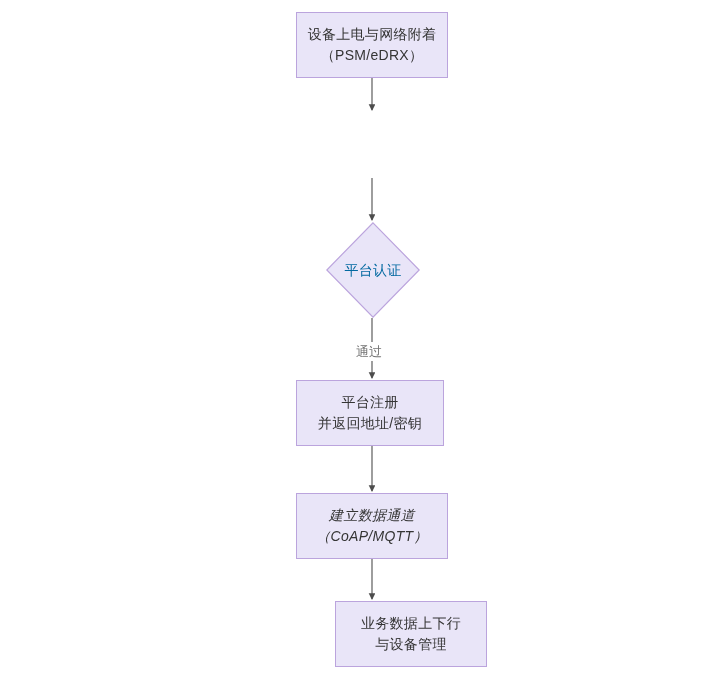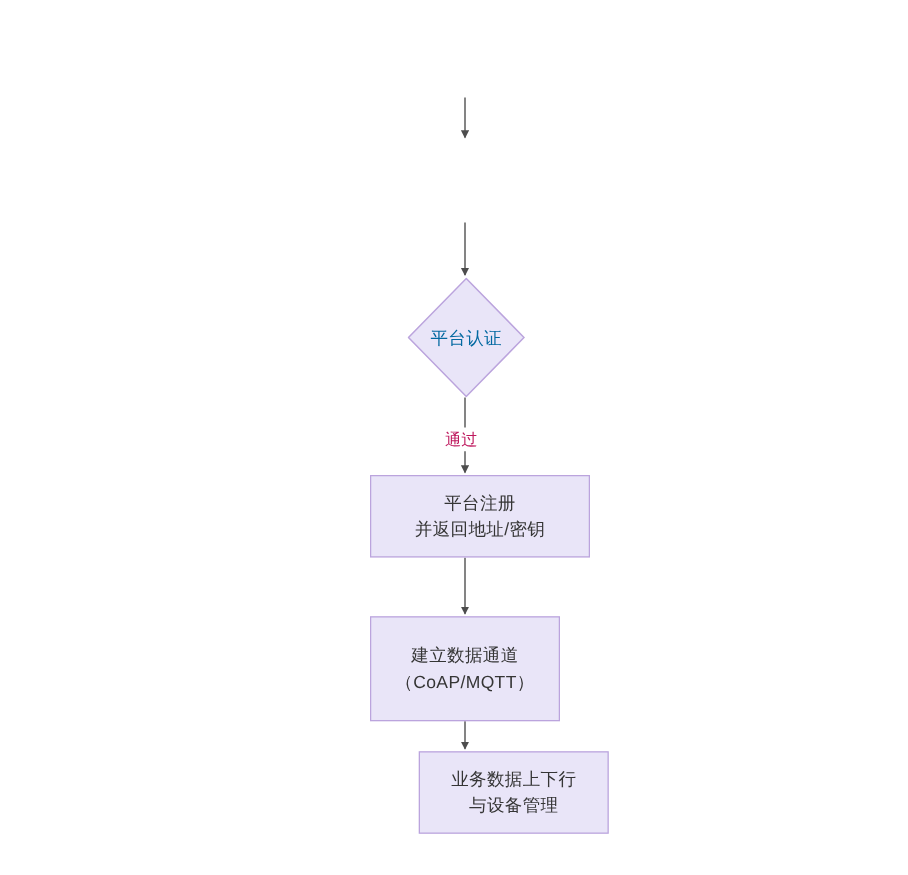--- a/index.html
+++ b/index.html
@@ -61,21 +61,21 @@
   .diamond-text {
     position: relative;
     z-index: 2;
     color: #0369a1;
     font-size: 14px;
     line-height: 21px;
   }
   .edge-label {
     position: absolute;
     background: #ffffff;
-    color: #be185d;
+    color: #737373;
     font-size: 13px;
     line-height: 17px;
     padding: 1px 3px;
     text-align: center;
     white-space: nowrap;
   }
 </style>
 </head>
 <body>
 
@@ -87,39 +87,43 @@
         <path d="M0,0 L6,3 L0,6 z" fill="#4d4d4d"></path>
       </marker>
     </defs>
     <line x1="372" y1="78" x2="372" y2="110" stroke="#4d4d4d" stroke-width="1.1" marker-end="url(#arrowhead)"></line>
     <line x1="372" y1="178" x2="372" y2="220" stroke="#4d4d4d" stroke-width="1.1" marker-end="url(#arrowhead)"></line>
     <line x1="372" y1="318" x2="372" y2="378" stroke="#4d4d4d" stroke-width="1.1" marker-end="url(#arrowhead)"></line>
     <line x1="372" y1="446" x2="372" y2="491" stroke="#4d4d4d" stroke-width="1.1" marker-end="url(#arrowhead)"></line>
     <line x1="372" y1="559" x2="372" y2="599" stroke="#4d4d4d" stroke-width="1.1" marker-end="url(#arrowhead)"></line>
   </svg>
 
+  <div class="node process" style="left:296px; top:12px; width:152px; height:66px;">
+    <span class="node-label">设备上电与网络附着
+（PSM/eDRX）</span>
+  </div>
 
 
   <div class="node decision" style="left:326px; top:222px; width:94px; height:96px;">
     <svg class="diamond-shape" viewBox="0 0 94 96" preserveAspectRatio="none">
       <polygon points="47,0.8 93.2,48 47,95.2 0.8,48" fill="#e9e5f8" stroke="#bba4dd" stroke-width="1.2"></polygon>
     </svg>
     <span class="diamond-text">平台认证</span>
   </div>
 
   <div class="edge-label" style="left:353px; top:342px;">
     <span>通过</span>
   </div>
 
-  <div class="node process" style="left:296px; top:380px; width:176px; height:66px;">
+  <div class="node process" style="left:296px; top:380px; width:148px; height:66px;">
     <span class="node-label">平台注册
 并返回地址/密钥</span>
   </div>
 
-  <div class="node process" style="left:296px; top:493px; width:152px; height:84px;">
+  <div class="node process" style="left:296px; top:493px; width:152px; height:66px;font-style:italic;">
     <span class="node-label">建立数据通道
 （CoAP/MQTT）</span>
   </div>
 
   <div class="node process" style="left:296px; top:601px; width:152px; height:66px;margin-left:39px;">
     <span class="node-label">业务数据上下行
 与设备管理</span>
   </div>
 
 </div>

